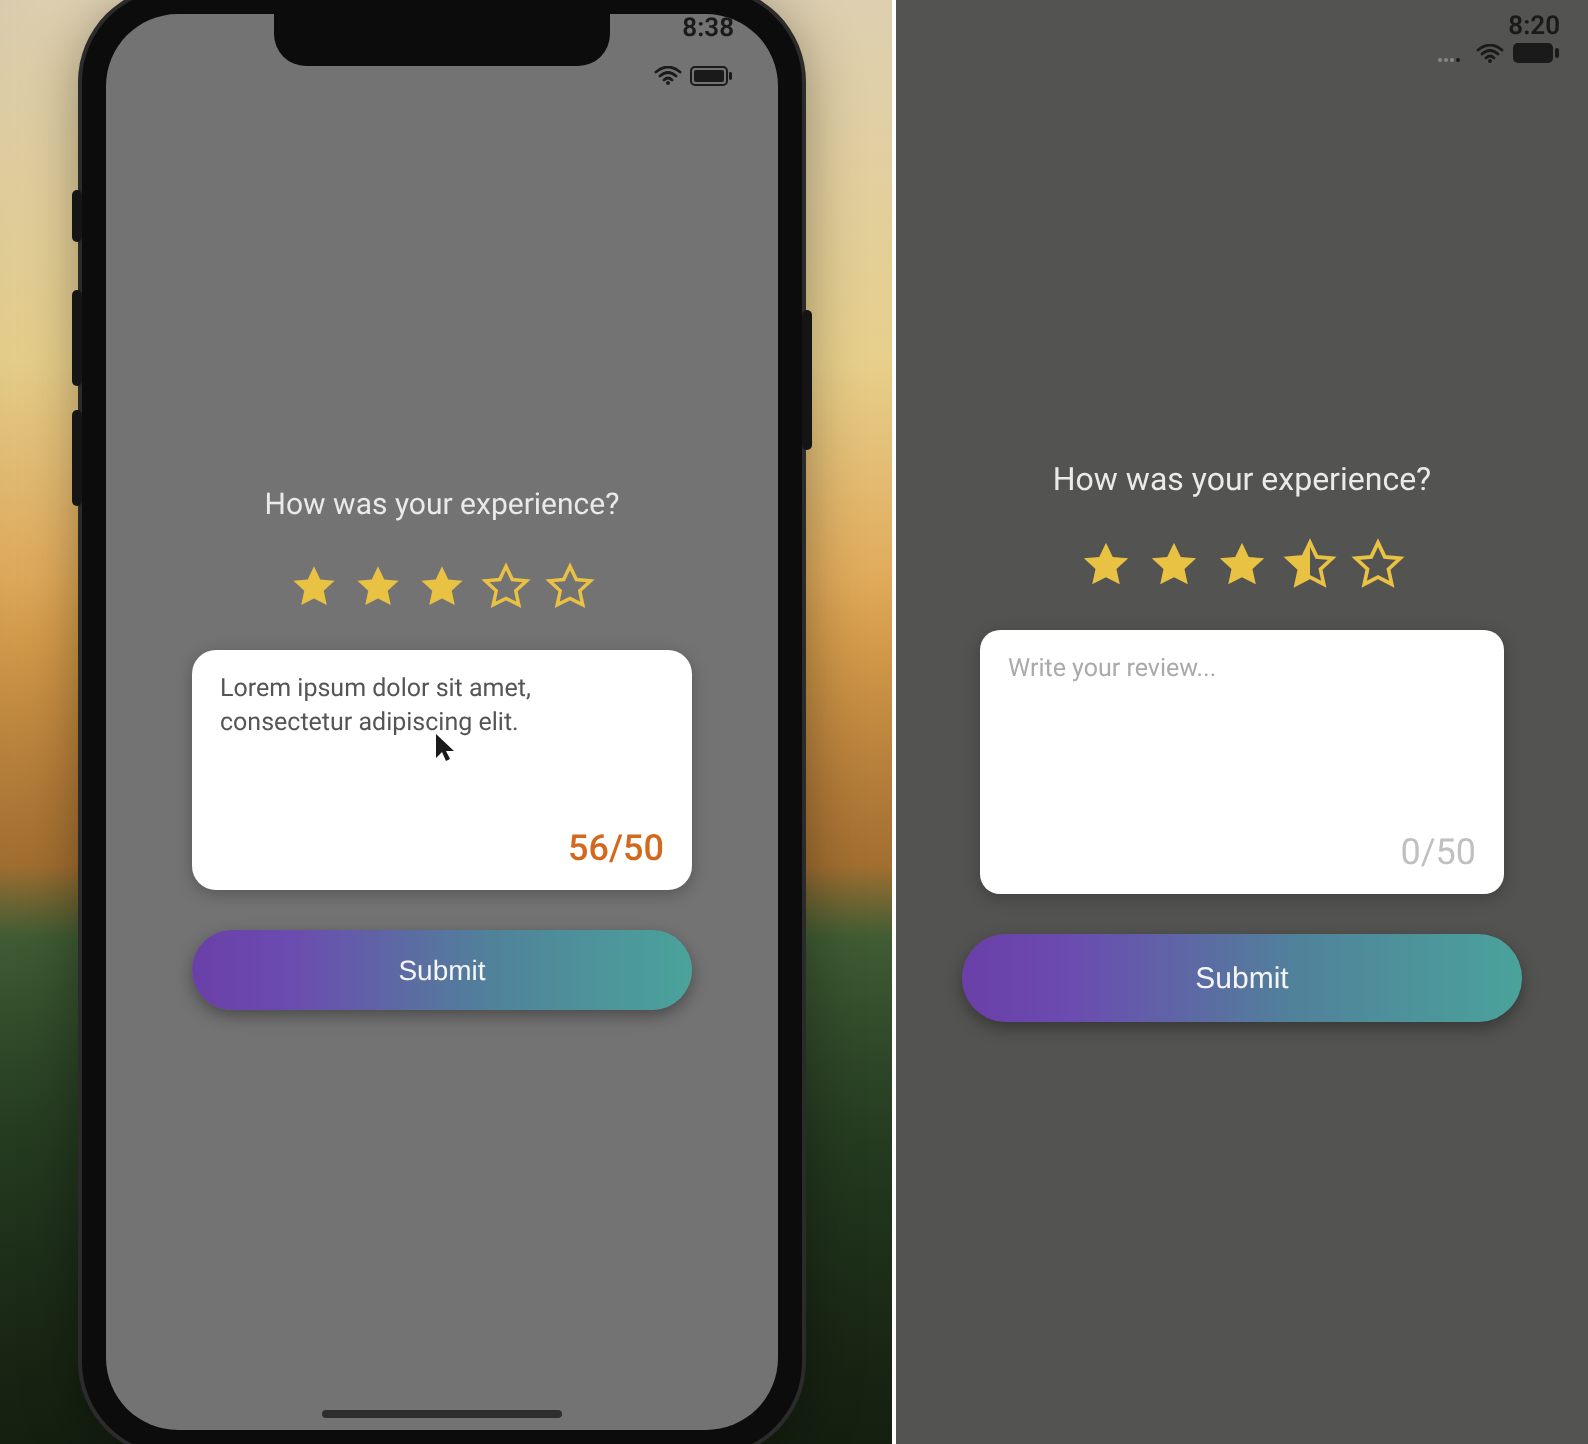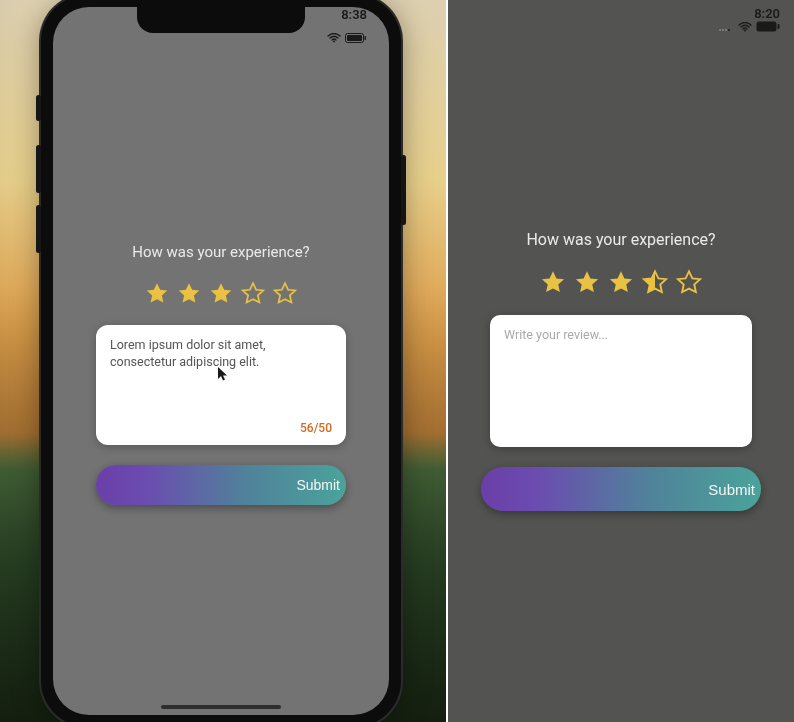--- a/index.html
+++ b/index.html
@@ -148,39 +148,38 @@
     line-height:1.35;
     color:#555;
     outline:none;
     padding:0;
     background:transparent;
   }
   .right-pane .review-text::placeholder { color:#aaa; }
 
   .counter {
     text-align:right;
-    font-size:12px;
+    font-size:18px;
     margin-top:4px;
   }
   .counter.warn { color:#d2691e; font-weight:500; }
   .counter.ok { color:#c0c0c0; }
 
   .submit-btn {
     margin-top:20px;
     width:250px;
     height:40px;
     border:none;
     border-radius:20px;
     background: linear-gradient(90deg, #6a3fa8 0%, #6b4cb0 20%, #50829a 60%, #4aa39b 100%);
     color:#f5f5f5;
     font-size:14px;
     font-weight:400;
     box-shadow: 0 3px 8px rgba(0,0,0,0.35);
     cursor:pointer;
-    text-align:right;
   }
   .right-pane .submit-btn { width:280px; height:44px; border-radius:22px; font-size:15px; }
 
   
   .cursor-arrow {
     position:absolute;
     left:122px; top:41px;
     width:10px; height:14px;
     pointer-events:none;
   }
@@ -326,17 +325,18 @@
       </span>
       <span class="star">
           <svg viewBox="0 0 24 24">
             <path d="M12 2l2.9 6.1 6.6.6-5 4.6 1.4 6.5L12 16.8 6.1 19.8l1.4-6.5-5-4.6 6.6-.6z" fill="none" stroke="#e9c143" stroke-width="1.6"></path>
           </svg>
         </span>
     </div>
 
     <div class="review-box">
       <textarea class="review-text" placeholder="Write your review..." style=""></textarea>
+      <div class="counter ok">0/50</div>
     </div>
 
     <button class="submit-btn">Submit</button>
   </div>
 </div>
 
 </body></html>

